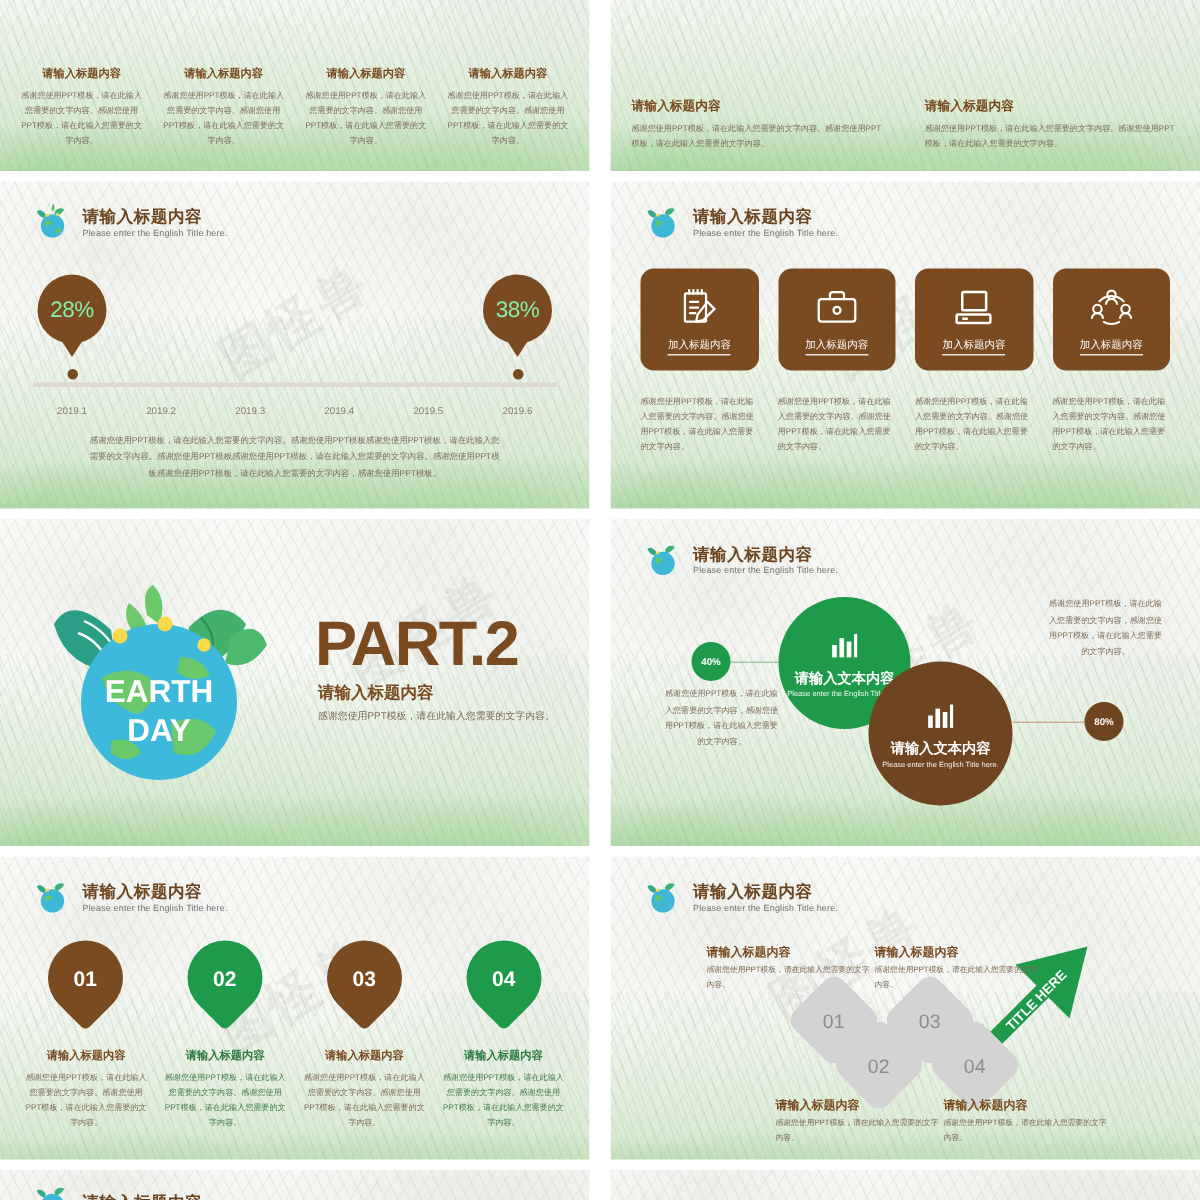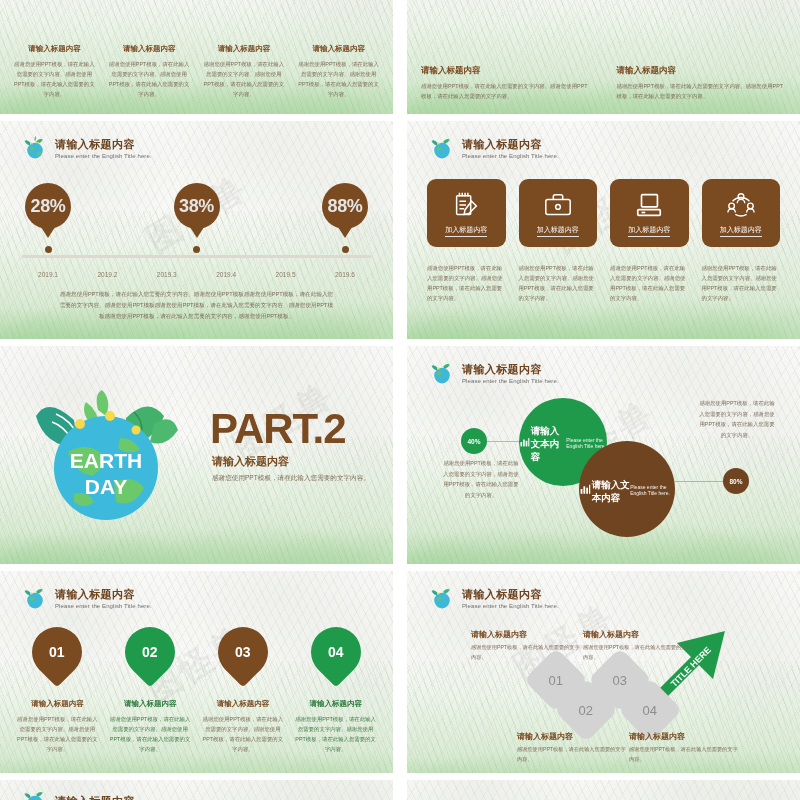--- a/index.html
+++ b/index.html
@@ -89,21 +89,21 @@
   .pin{
     width:46px; height:46px; background:#7a4a21;
     border-radius:50% 50% 50% 50%/52% 52% 48% 48%;
     position:relative; display:flex; align-items:center; justify-content:center;
   }
   .pin::after{
     content:""; position:absolute; left:50%; bottom:-9px; transform:translateX(-50%);
     width:0; height:0; border-left:9px solid transparent; border-right:9px solid transparent;
     border-top:14px solid #7a4a21;
   }
-  .pin span{ color:#e5e5e5; font-size:18px; font-weight:700; letter-spacing:-.3px; }
+  .pin span{ color:#86efac; font-size:15px; font-weight:400; letter-spacing:-.3px; }
   .dot{ width:7px; height:7px; border-radius:50%; background:#7a4a21; margin-top:17px; }
   .tl-dates{ position:absolute; left:22px; right:22px; top:150px; display:flex; justify-content:space-between; }
   .tl-dates span{ width:52px; text-align:center; font-size:6.5px; color:#8a7a63; }
   .tl-foot{ position:absolute; left:58px; right:58px; bottom:20px; font-size:5.6px; line-height:1.95; color:#7d6b56; text-align:center; }
 
   
   .cards{ position:absolute; left:20px; right:20px; top:58px; display:flex; gap:13px; }
   .card{
     flex:1; height:68px; background:#7a4a21; border-radius:9px;
     display:flex; flex-direction:column; align-items:center; justify-content:center; gap:5px;
@@ -114,21 +114,21 @@
   .cards-body > div{ flex:1; }
   .cards-body .body{ text-align:left; }
 
   
   .earth-wrap{ position:absolute; left:22px; top:44px; width:168px; height:138px; }
   .part-no{ position:absolute; left:210px; top:62px; font-size:42px; font-weight:bold; color:#7a4a21; letter-spacing:-1px; line-height:1; }
   .part-sub{ position:absolute; left:212px; top:108px; font-size:11px; font-weight:bold; color:#7a4a21; }
   .part-body{ position:absolute; left:212px; top:126px; width:160px; font-size:6.6px; line-height:1.95; color:#7d6b56; }
 
   
-  .big-circle{ position:absolute; border-radius:50%; display:flex; flex-direction:row; align-items:center; justify-content:center; }
+  .big-circle{ position:absolute; border-radius:50%; display:flex; flex-direction:column; align-items:center; justify-content:center; }
   .big-circle .cn{ font-size:9.5px; color:#fff; font-weight:bold; margin-top:5px; }
   .big-circle .ce{ font-size:5px; color:rgba(255,255,255,.92); margin-top:1px; }
   .badge{
     position:absolute; width:26px; height:26px; border-radius:50%;
     display:flex; align-items:center; justify-content:center; color:#fff; font-size:6.5px; font-weight:bold;
   }
   .connector{ position:absolute; height:1px; }
   .side-body{ position:absolute; width:80px; font-size:5.4px; line-height:1.95; color:#7d6b56; text-align:center; }
 
   
@@ -228,26 +228,20 @@
       <div class="pins">
         <div class="pin-col">
           <div class="pin">
               <span>28%</span>
             </div>
           <div class="dot"></div>
         </div>
         <div class="pin-col">
           <div class="pin">
               <span>38%</span>
-            </div>
-          <div class="dot"></div>
-        </div>
-        <div class="pin-col">
-          <div class="pin">
-              <span>88%</span>
             </div>
           <div class="dot"></div>
         </div>
       </div>
     </div>
 
     <div class="tl-dates">
       <span>2019.1</span>
       <span>2019.2</span>
       <span>2019.3</span>

